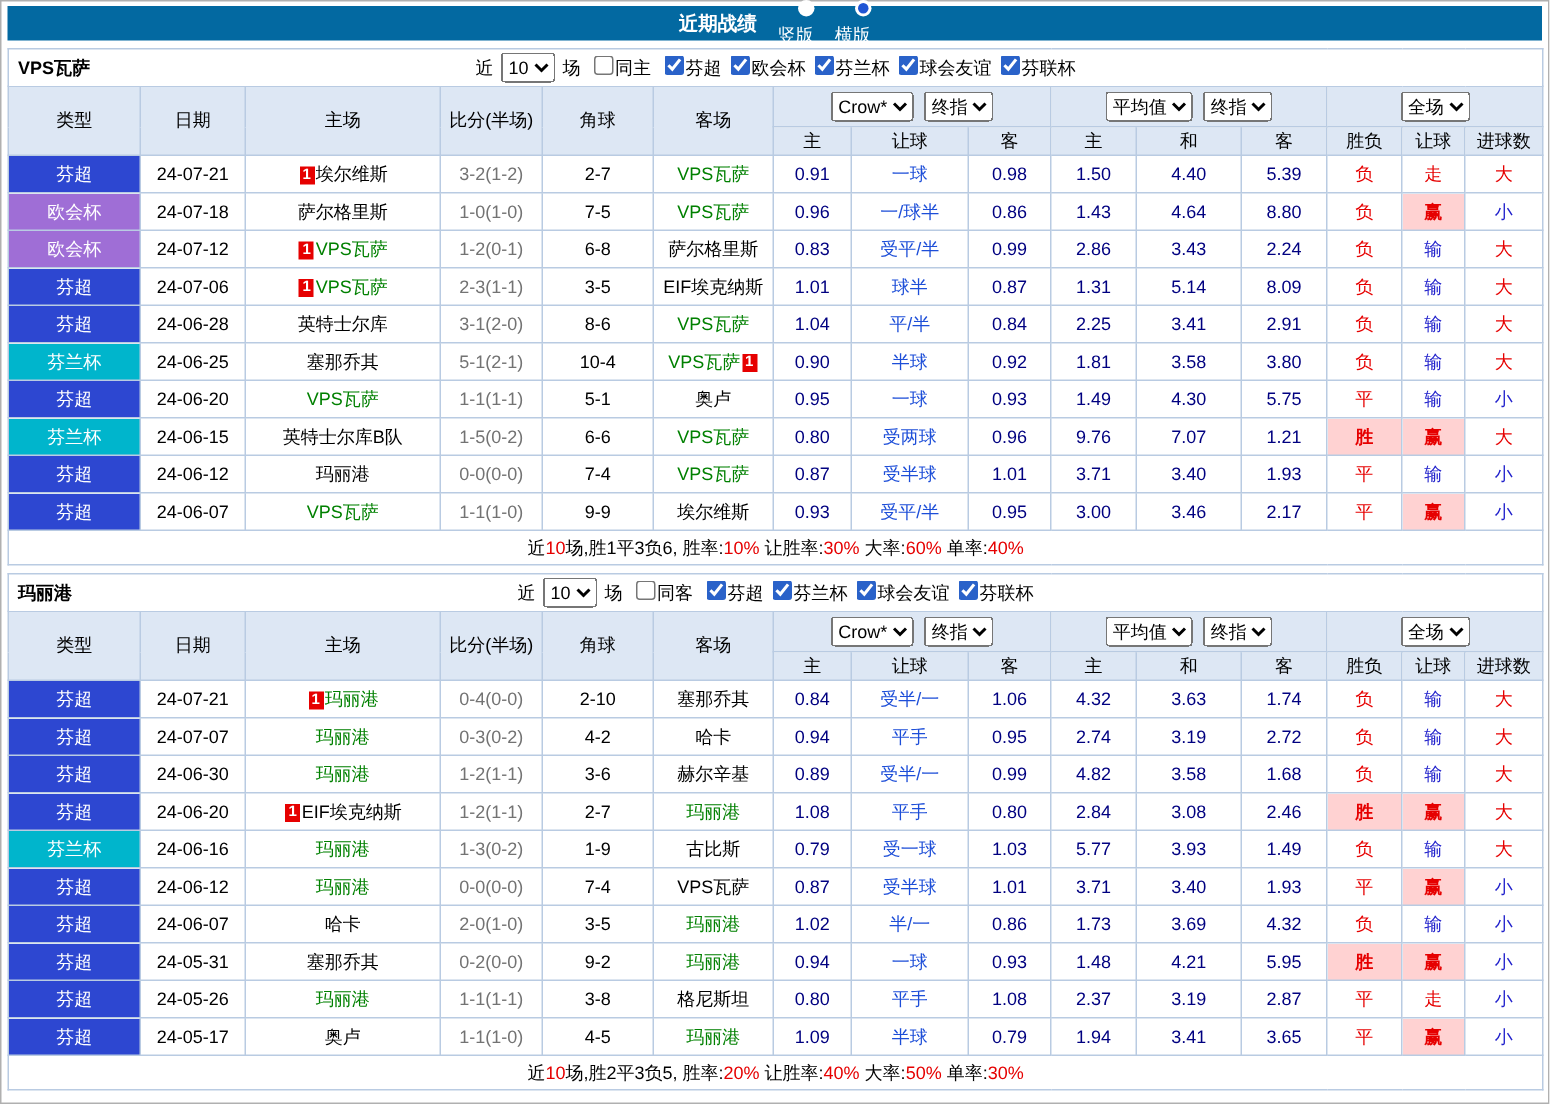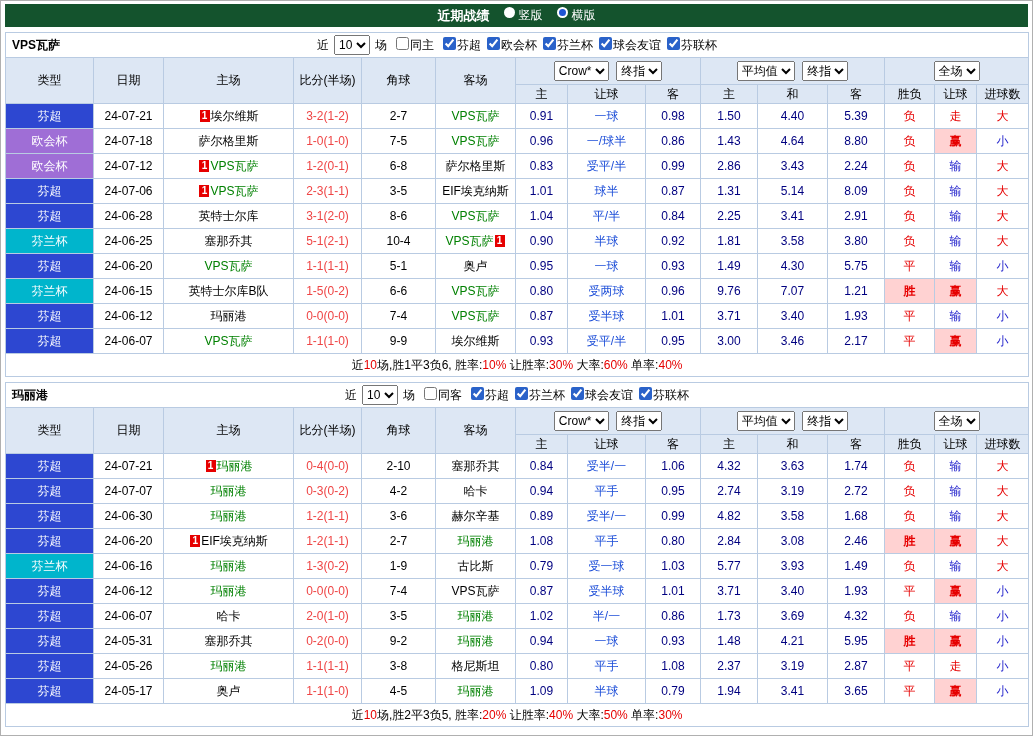--- a/index.html
+++ b/index.html
@@ -1,41 +1,41 @@
 <!DOCTYPE html>
 <html><head>
 <meta charset="utf-8">
 <style>
   * { box-sizing: border-box; }
   body { margin:0; background:#e9e9e9; font-family:"Liberation Sans","DejaVu Sans",sans-serif; font-size:12px; color:#000; }
   .page { width:1033px; min-height:736px; margin:0 auto; background:#fff; border:1px solid #b0b0b0; padding:3px 4px 4px 4px; }
-  .topbar { background:#14532d; color:#fff; height:23px; display:flex; align-items:center; justify-content:center; gap:14px; }
+  .topbar { background:#0369a1; color:#fff; height:23px; display:flex; align-items:center; justify-content:center; gap:14px; }
   .tb-title { font-weight:bold; font-size:13px; }
   .tb-radios { display:flex; gap:14px; align-items:center; }
-  .radio-opt { display:inline-flex; align-items:flex-start; gap:4px; cursor:pointer; }
+  .radio-opt { display:inline-flex; align-items:flex-end; gap:4px; cursor:pointer;flex-direction:column; }
   .radio { width:11px; height:11px; border-radius:50%; background:#fff; display:inline-block; position:relative; }
   .radio.sel::after { content:""; position:absolute; left:2px; top:2px; right:2px; bottom:2px; border-radius:50%; background:#1f55d4; }
   .section { margin-top:5px; }
   table.grid { width:100%; border-collapse:collapse; table-layout:fixed; }
   .grid th, .grid td { border:1px solid #b9cbe2; text-align:center; white-space:nowrap; overflow:hidden; padding:0 1px; font-weight:normal; }
   .grid thead th { background:#dde7f4; }
   .filter-row td { height:25px; background:#fff; position:relative; text-align:center; }
   .team-name { position:absolute; left:6px; top:0; line-height:25px; font-weight:bold; }
   .filter-controls { display:inline-flex; align-items:center; gap:3px; }
   .cb { display:inline-flex; gap:1px; margin-left:6px; cursor:pointer; }
   input[type="checkbox"] { width:13px; height:13px; margin:0; accent-color:#2a62c9; }
   select { font-size:12px; height:20px; font-family:inherit; margin:0 2px; }
   .head1 th { height:27px; }
   .head2 th { height:19px; }
   tbody td { height:25px; background:#fff; }
   td.type { color:#fff; }
   td.type.blue   { background:#2d47d1; }
   td.type.purple { background:#9f6ed6; }
   td.type.cyan   { background:#00b5cc; }
-  td.score { color:#ef4444; }
+  td.score { color:#737373; }
   td.handicap { color:#1d4ed8; }
   td.odds { color:#000080; }
   .green { color:#008000; }
   .badge1 { display:inline-block; background:#e60000; color:#fff; font-size:10px; line-height:12px; width:10px; height:12px; text-align:center; margin:0 1px; font-weight:bold; vertical-align:1px; }
   td.res-r { color:#e60000; }
   td.res-b { color:#2222cc; }
   td.res-w { color:#e60000; background:#ffd2d2; font-weight:bold; }
   tfoot td.summary { height:23px; background:#fff; }
   .summary .red { color:#e60000; }
 </style>

